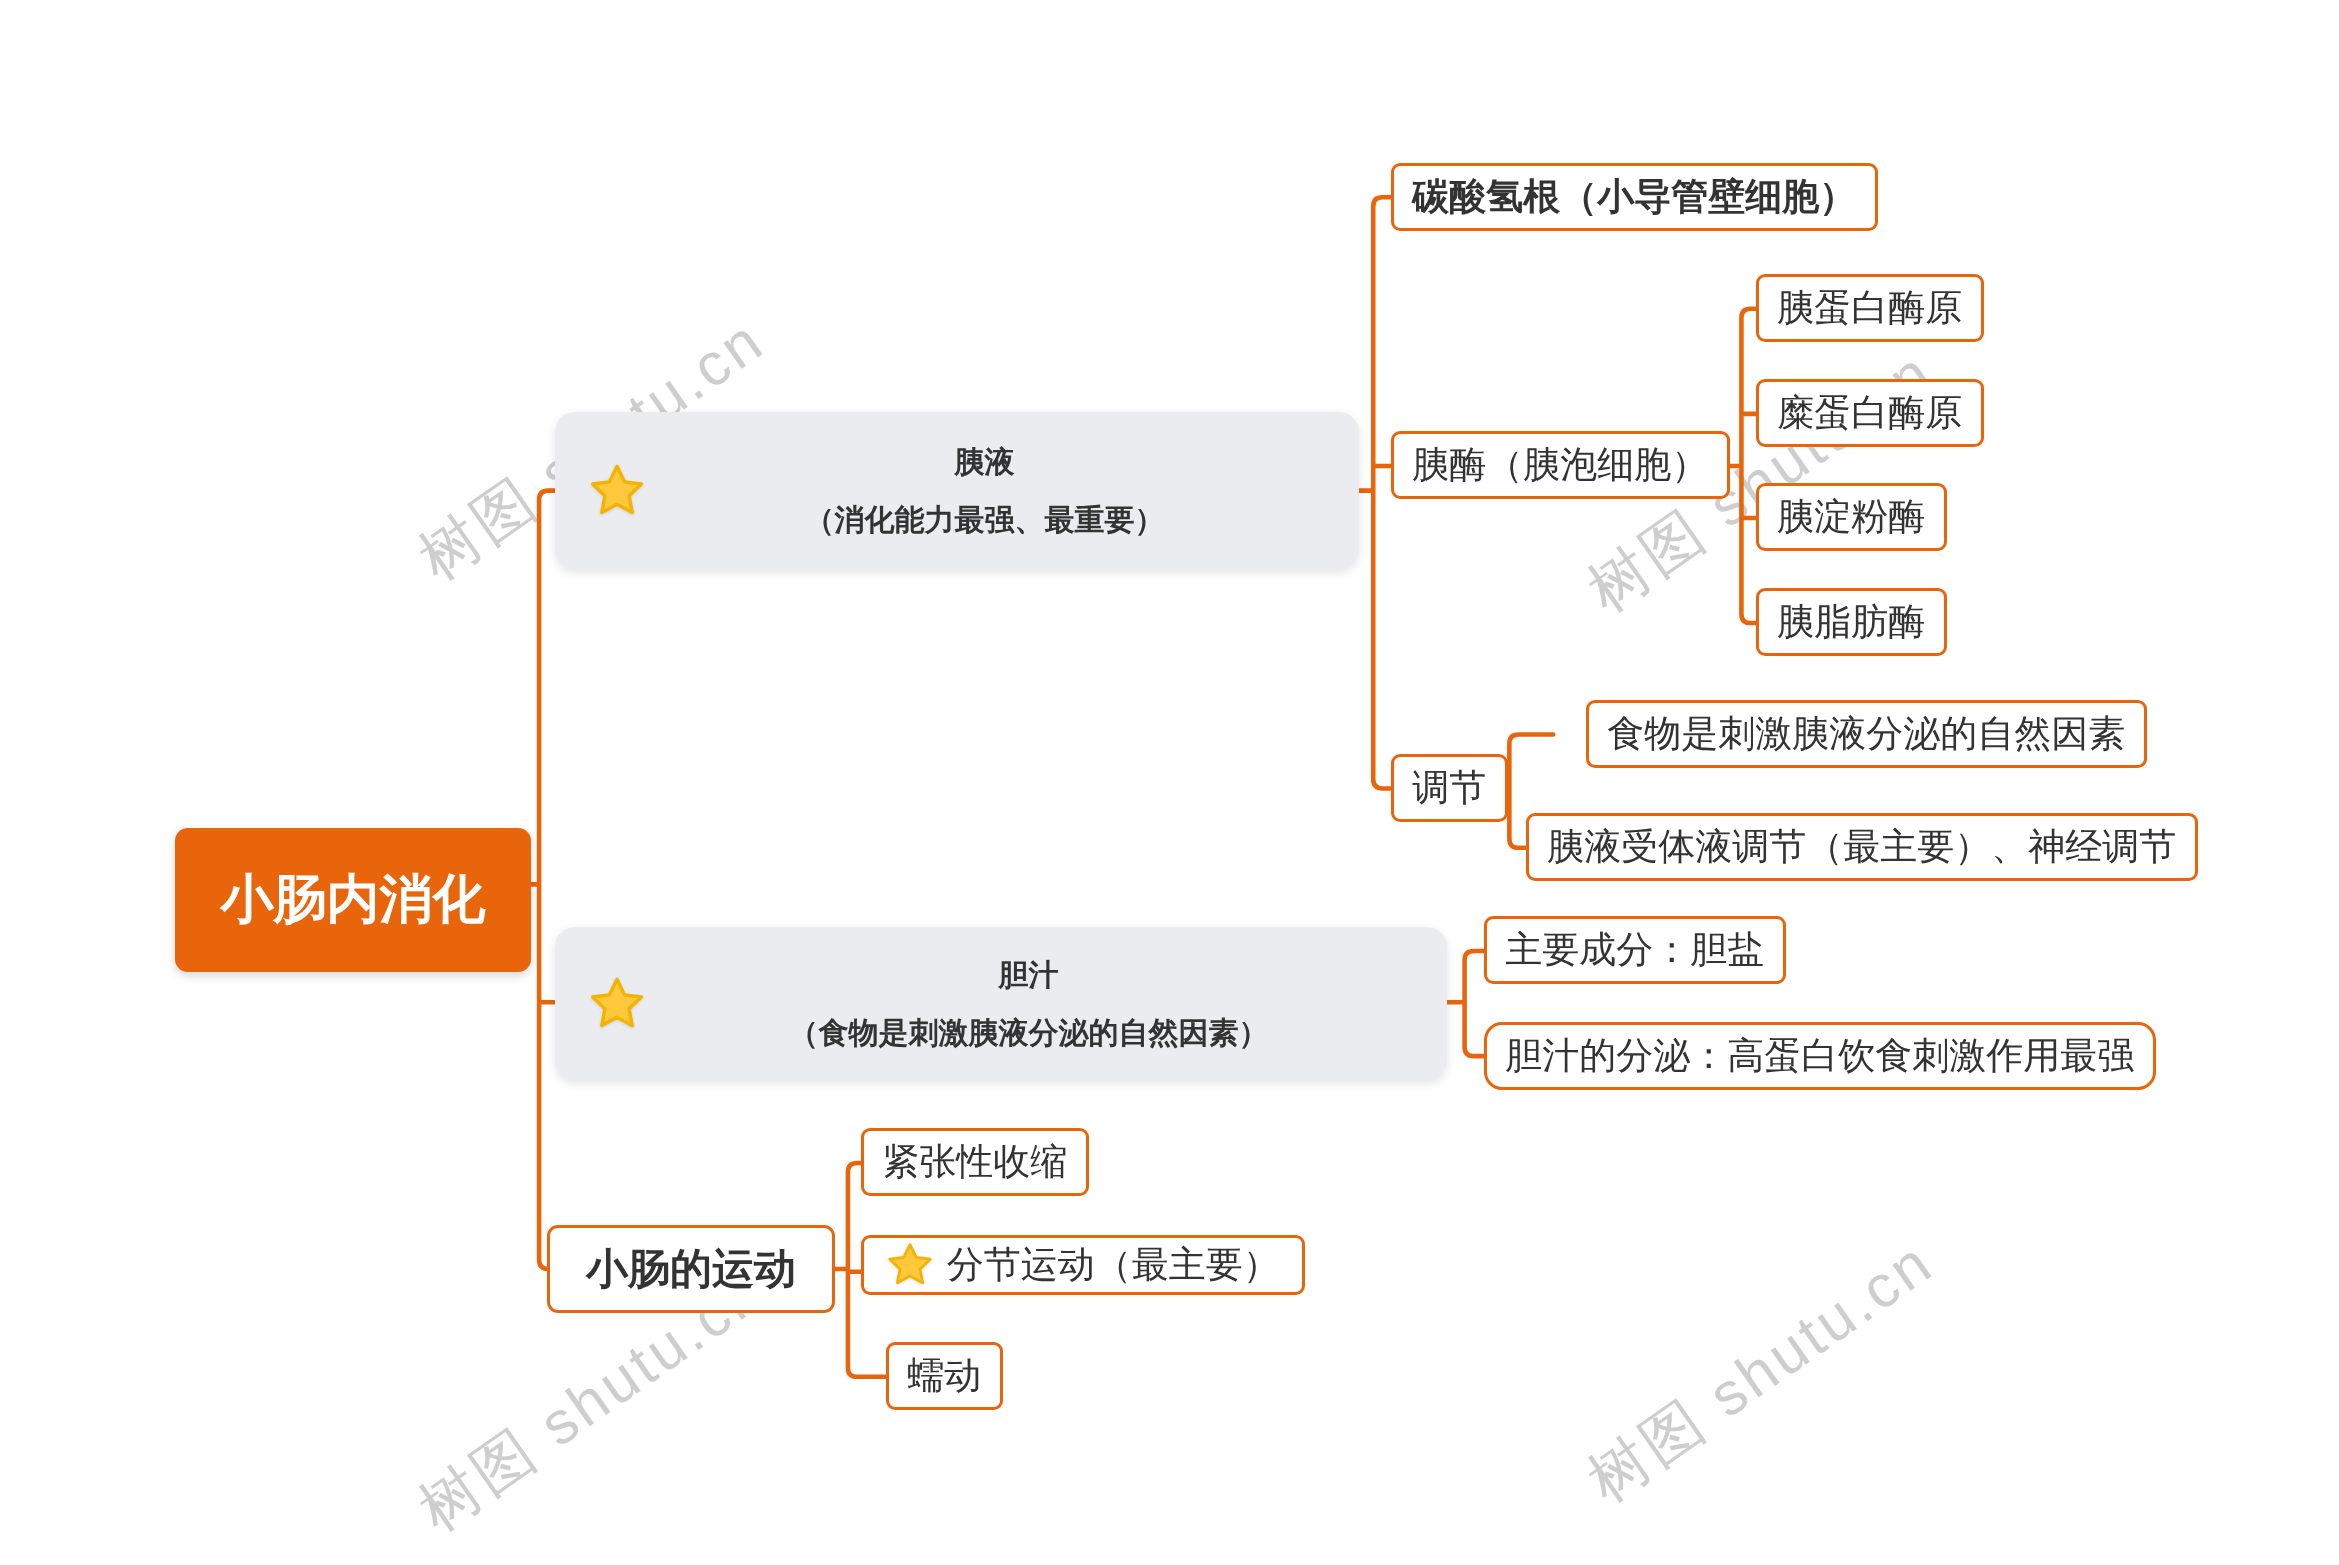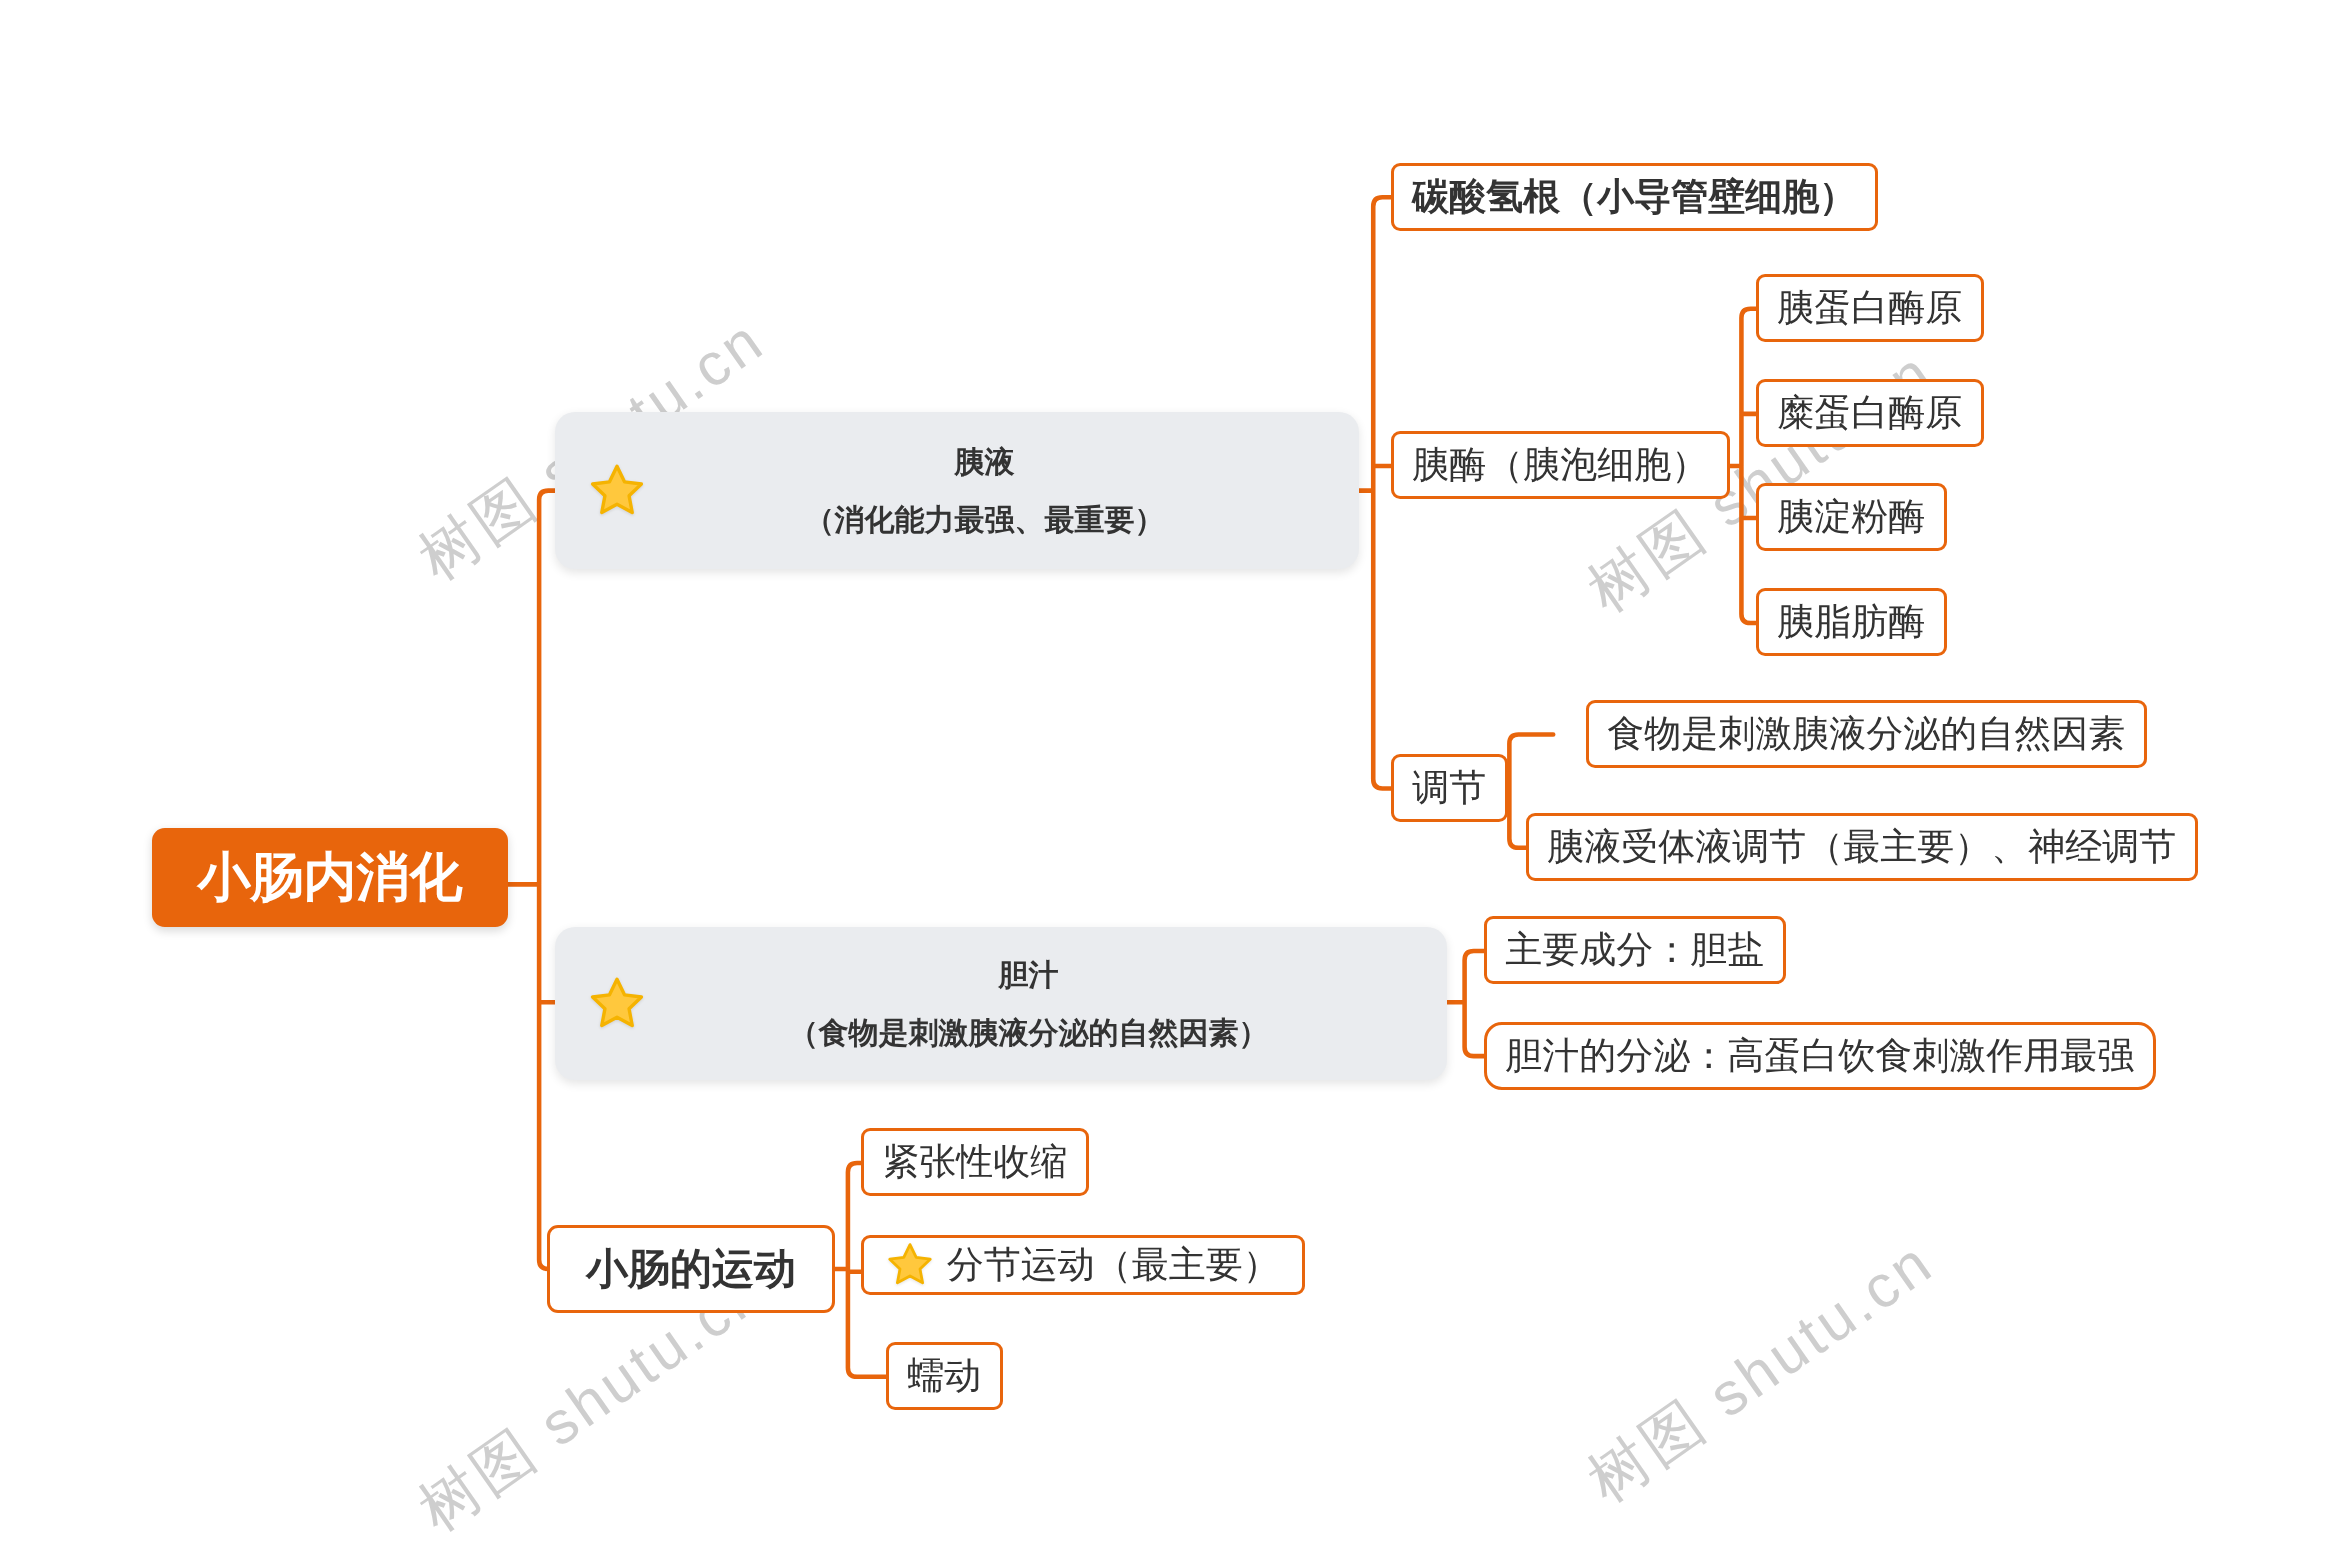--- a/index.html
+++ b/index.html
@@ -137,21 +137,21 @@
 
       M 1540 1097 L 1603 1097
       M 1660 1041 L 1613 1041 Q 1603 1041 1603 1051 L 1603 1146 Q 1603 1156 1613 1156 L 1660 1156
 
       M 880 1389 L 928 1389
       M 975 1273 L 938 1273 Q 928 1273 928 1283 L 928 1497 Q 928 1507 938 1507 L 975 1507
       M 928 1392 L 975 1392
     "></path>
   </svg>
 
-  <div class="node root" style="left:152px;top:828px;width:356px;height:99px;">小肠内消化</div>
+  <div class="node root" style="left:175px;top:828px;width:356px;height:144px;">小肠内消化</div>
 
   <div class="node topic" style="left:555px;top:412px;width:804px;height:157px;">
     <span class="star">
       <svg width="58" height="58" viewBox="0 0 24 24">
           <path d="M12 1.8l3.1 6.4 7 .9-5.1 4.9 1.3 6.9-6.3-3.4-6.3 3.4 1.3-6.9L1.9 9.1l7-.9z"></path>
         </svg>
     </span>
     <div class="topic-text">
       <div>胰液</div>
       <div>（消化能力最强、最重要）</div>

